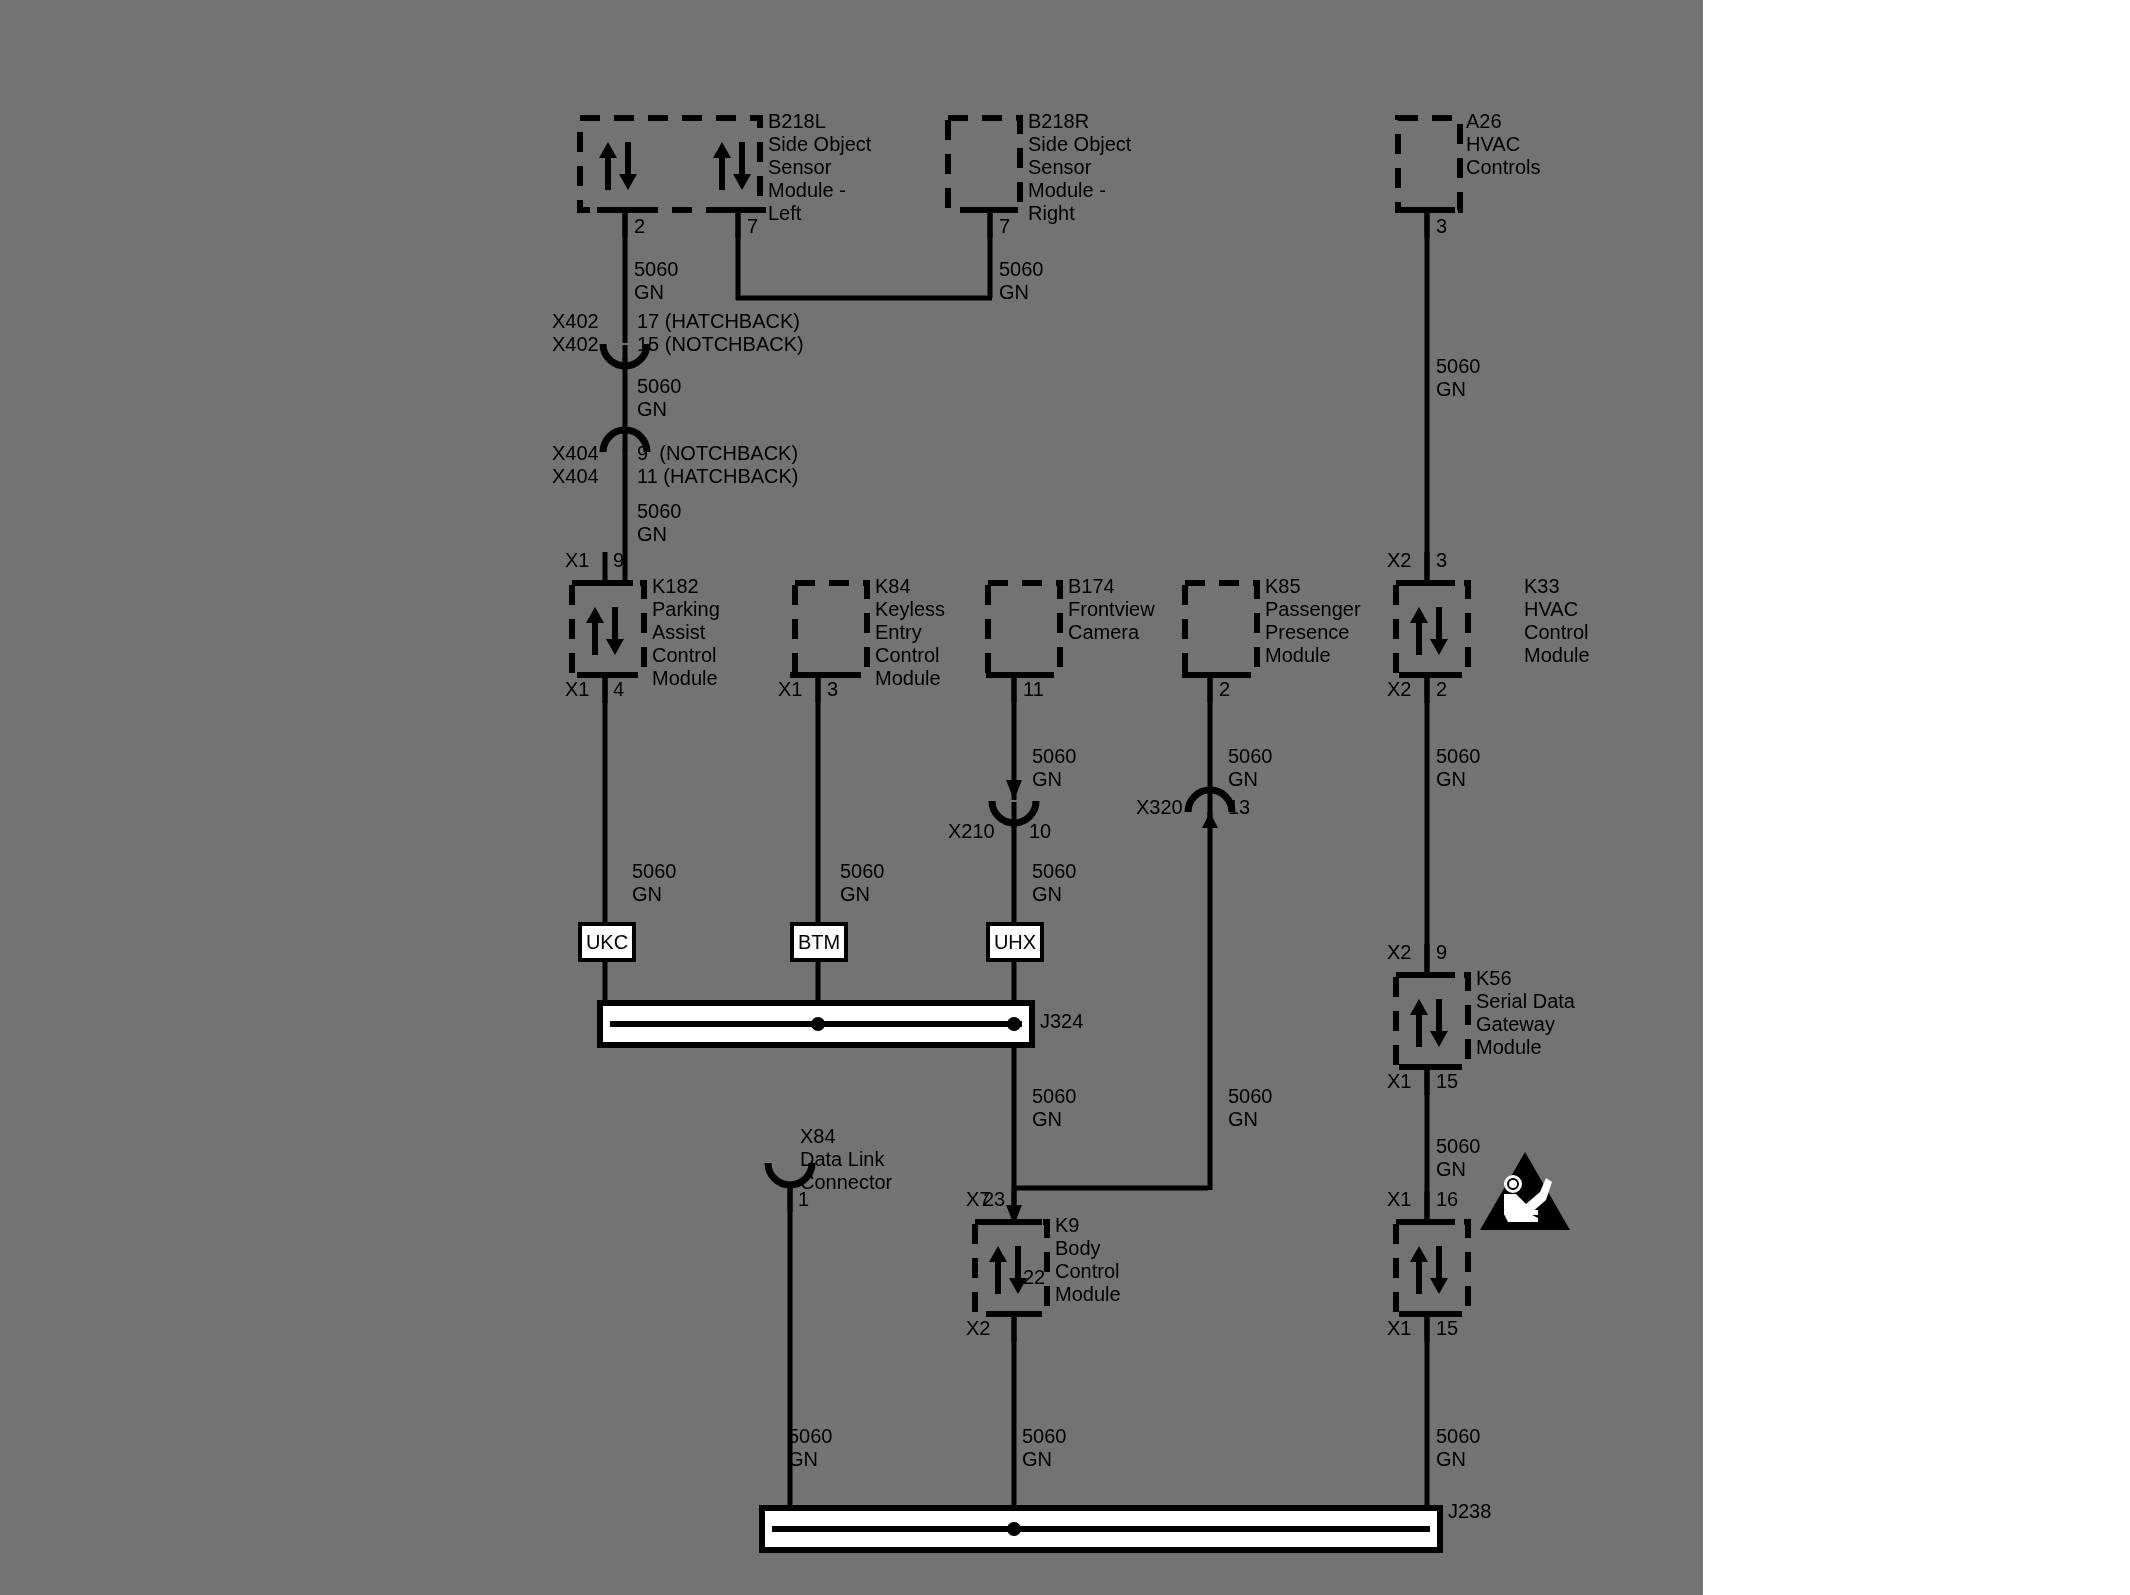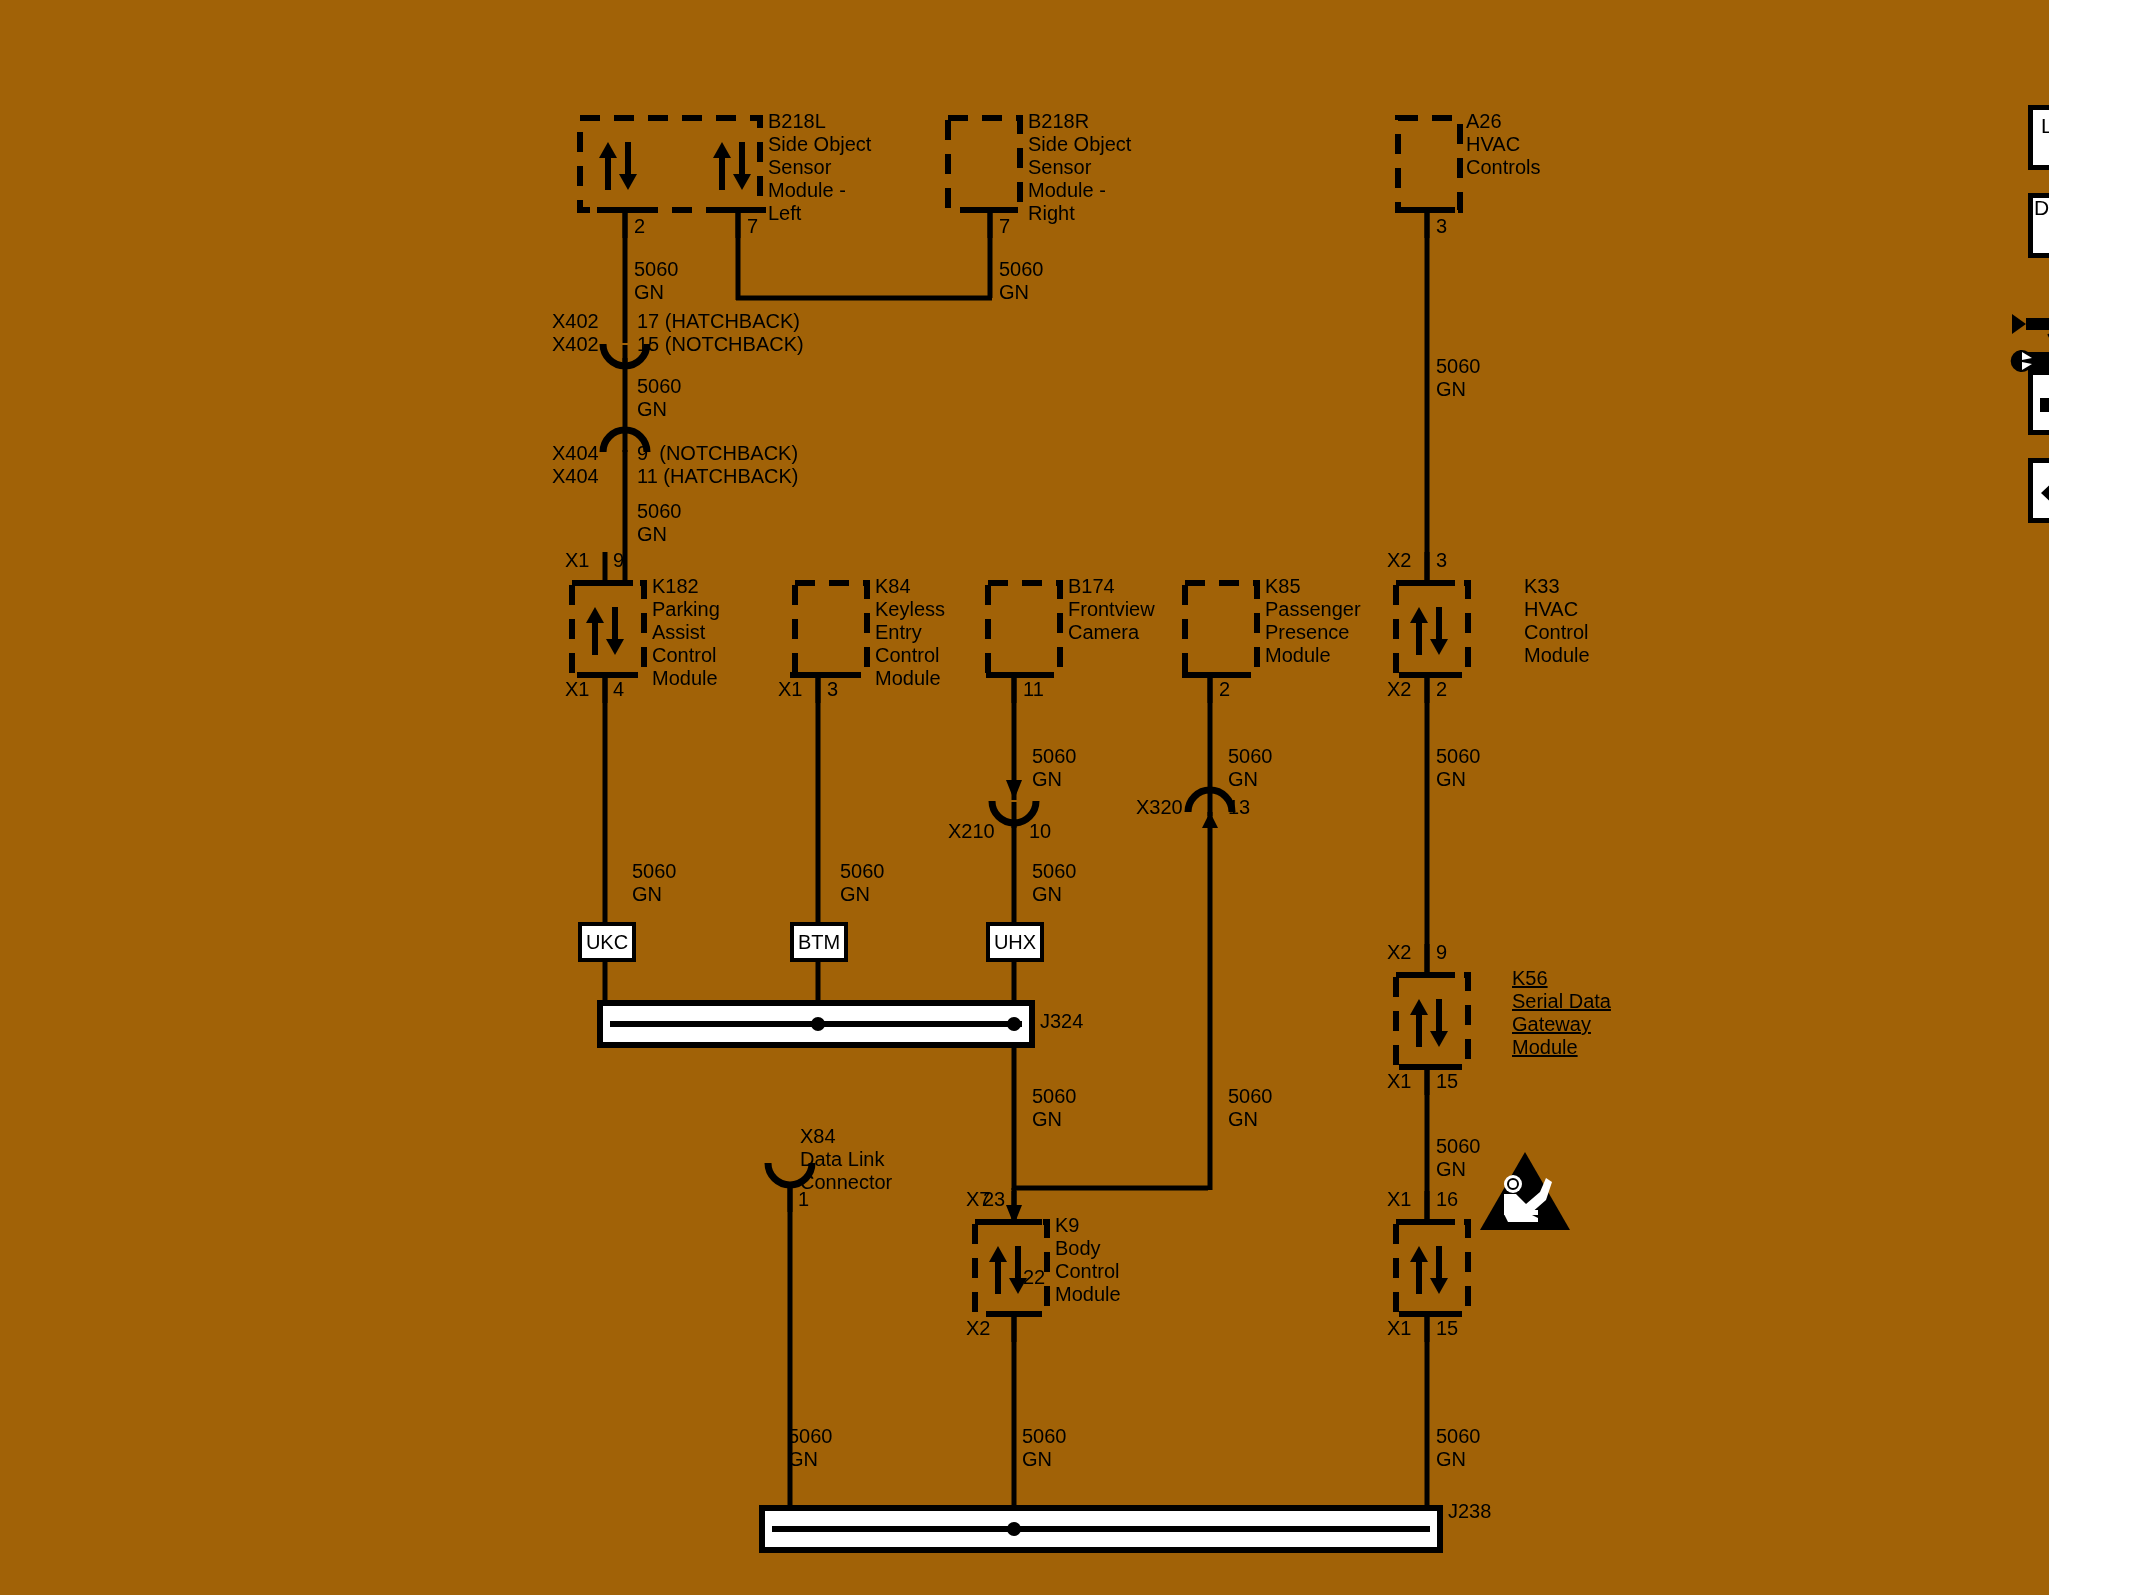--- a/index.html
+++ b/index.html
@@ -1,21 +1,21 @@
 <!DOCTYPE html>
 <html><head>
 <meta charset="utf-8">
 <style>
   html, body { margin:0; padding:0; background:#ffffff; }
   body { font-family: "Liberation Sans", sans-serif; }
   #sheet {
     position: relative;
-    width: 2049px;
+    width: 1703px;
     height: 1595px;
-    background: #a16207;
+    background: #737373;
     overflow: hidden;
   }
   .lbl {
     position: absolute;
     font-family: "Liberation Sans", sans-serif;
     font-size: 20px;
     line-height: 23px;
     color: #000000;
     white-space: pre;
   }
@@ -338,21 +338,21 @@
 
   <div class="codebox" style="left:578px; top:922px; width:58px; height:40px;">UKC</div>
   <div class="codebox" style="left:790px; top:922px; width:58px; height:40px;">BTM</div>
   <div class="codebox" style="left:986px; top:922px; width:58px; height:40px;">UHX</div>
 
   <div class="lbl" style="left:1040px; top:1010px;">J324</div>
   <div class="lbl" style="left:1448px; top:1500px;">J238</div>
 
   <div class="lbl" style="left:1387px; top:941px;">X2</div>
   <div class="lbl" style="left:1436px; top:941px;">9</div>
-  <div class="lbl" style="left:1512px; top:967px;text-decoration:underline;"><span>K56</span>
+  <div class="lbl" style="left:1476px; top:967px;"><span>K56</span>
 <span>Serial Data</span>
 <span>Gateway</span>
 <span>Module</span></div>
   <div class="lbl" style="left:1387px; top:1070px;">X1</div>
   <div class="lbl" style="left:1436px; top:1070px;">15</div>
 
   <div class="lbl" style="left:1032px; top:1085px;"><span>5060</span>
 <span>GN</span></div>
   <div class="lbl" style="left:1228px; top:1085px;"><span>5060</span>
 <span>GN</span></div>

